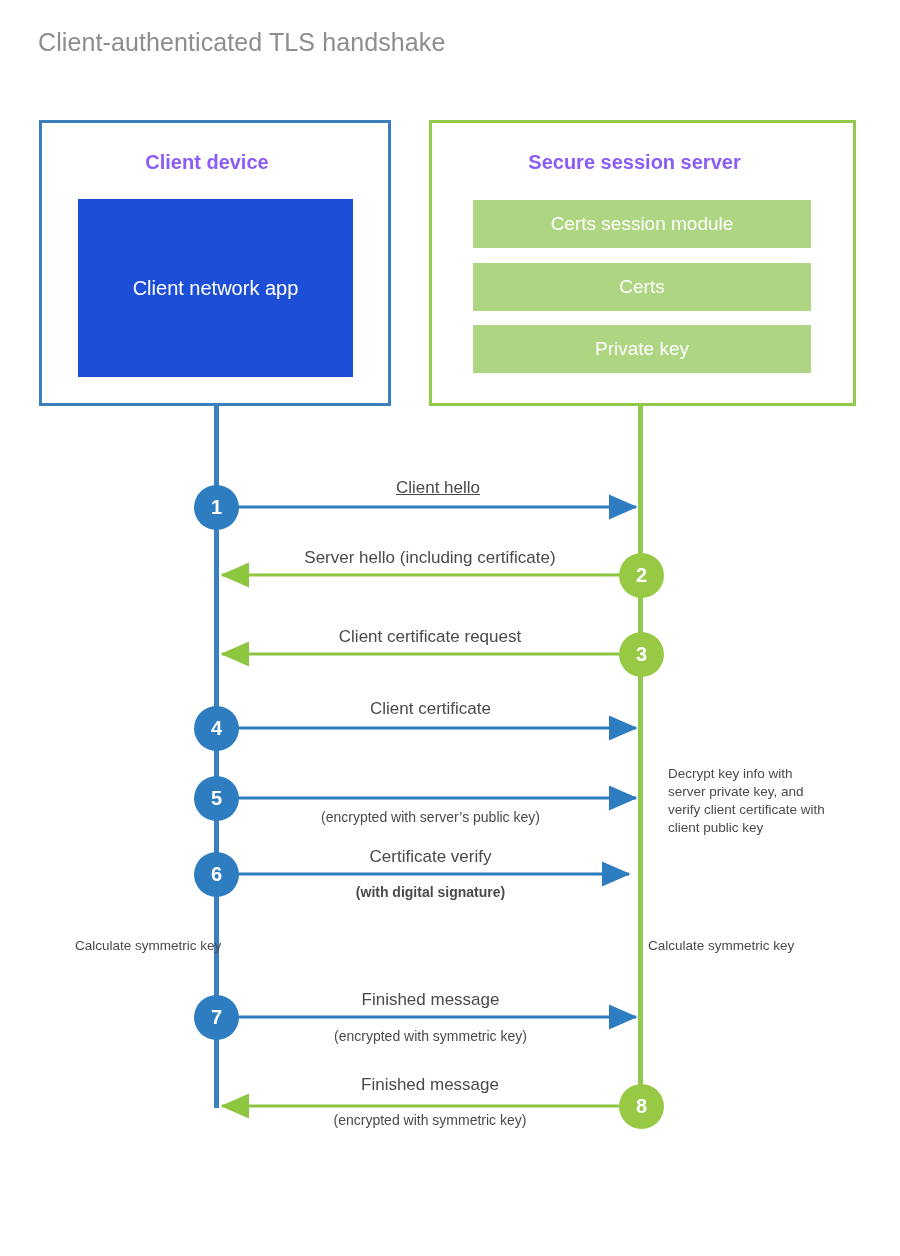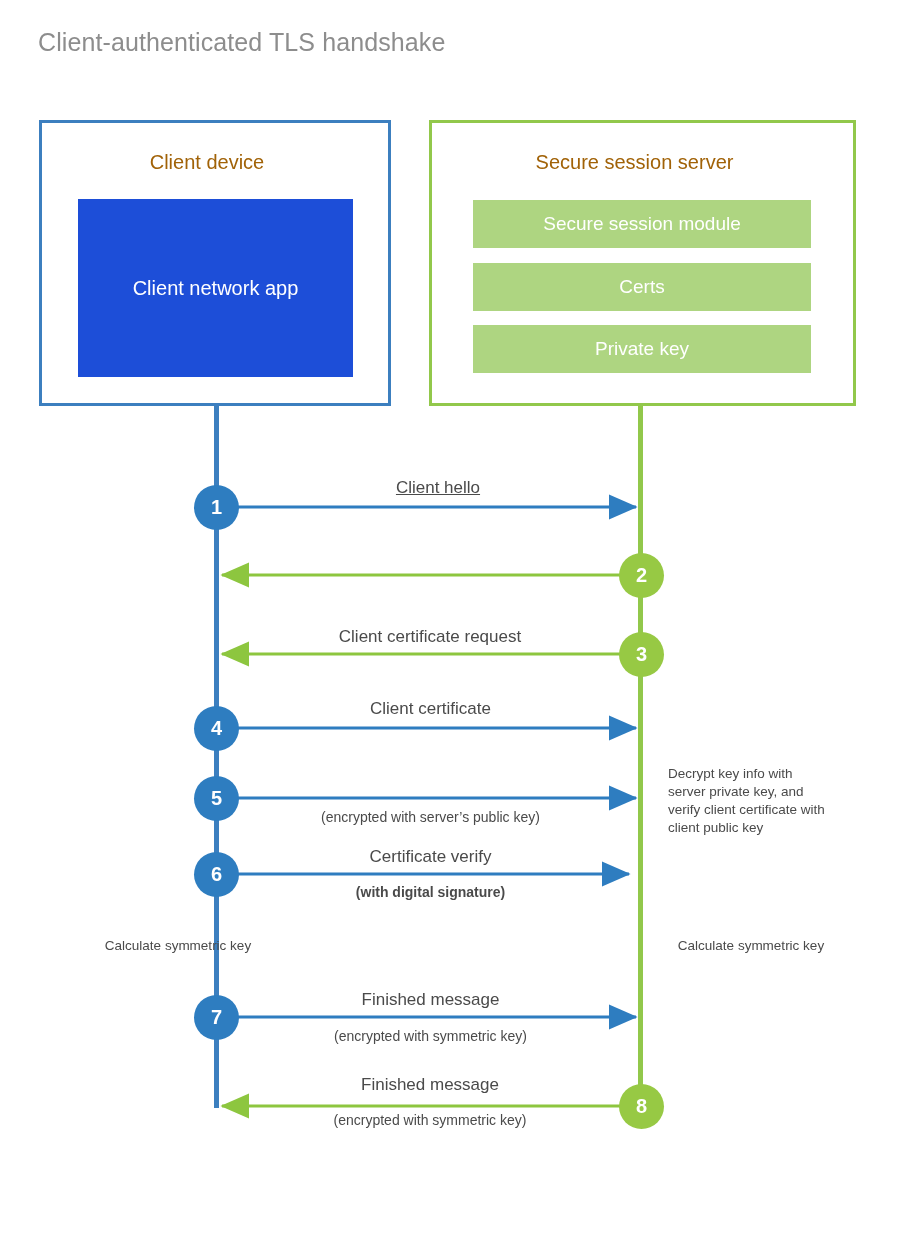--- a/index.html
+++ b/index.html
@@ -54,22 +54,22 @@
     height: 286px;
     border: 3px solid #92c84b;
   }
   .party-title {
     position: absolute;
     left: 0;
     right: 16px;
     top: 28px;
     text-align: center;
     font-size: 20px;
-    font-weight: normal;
-    color: #a16207;
+    font-weight: bold;
+    color: #8b5cf6;
   }
 
   
   #client-app-block {
     left: 78px;
     top: 199px;
     width: 275px;
     height: 178px;
     background: #1d4ed8;
     display: flex;
@@ -152,21 +152,21 @@
     white-space: nowrap;
   }
 
   
   .side-note {
     position: absolute;
     font-size: 13.5px;
     line-height: 18px;
     color: #4a4a4a;
   }
-  .side-note.centered { text-align: center; margin-left: 23px; }
+  .side-note.centered { text-align: left; }
 
   svg.arrows {
     position: absolute;
     left: 0; top: 0;
     width: 900px;
     height: 1256px;
     pointer-events: none;
   }
 </style>
 </head>
@@ -182,21 +182,21 @@
 
   <div class="abs" id="client-app-block">
     <div class="app-label">Client network app</div>
   </div>
 
   <div class="abs party-box" id="server-box">
     <div class="party-title">Secure session server</div>
   </div>
 
   <div class="abs server-bar" id="server-bar-0">
-    <div class="bar-label">Secure session module</div>
+    <div class="bar-label">Certs session module</div>
   </div>
   <div class="abs server-bar" id="server-bar-1">
     <div class="bar-label">Certs</div>
   </div>
   <div class="abs server-bar" id="server-bar-2">
     <div class="bar-label">Private key</div>
   </div>
 
   <div class="abs" id="client-lifeline"></div>
   <div class="abs" id="server-lifeline"></div>
@@ -248,20 +248,21 @@
   </div>
   <div class="abs step-circle client" style="left:194px; top:995px;">
     <span>7</span>
   </div>
   <div class="abs step-circle server" style="left:619px; top:1084px;">
     <span>8</span>
   </div>
 
   <div class="msg-label" style="left:228px; top:478px; width:420px;text-decoration:underline;">Client hello</div>
 
+  <div class="msg-label" style="left:220px; top:548px; width:420px;">Server hello (including certificate)</div>
 
   <div class="msg-label" style="left:220px; top:627px; width:420px;">Client certificate request</div>
 
   <div class="msg-label" style="left:228px; top:699px; width:405px;">Client certificate</div>
 
   <div class="msg-sublabel" style="left:228px; top:809px; width:405px;">(encrypted with server’s public key)</div>
 
   <div class="msg-label" style="left:228px; top:847px; width:405px;">Certificate verify</div>
   <div class="msg-sublabel" style="left:228px; top:884px; width:405px;font-weight:bold;">(with digital signature)</div>
 

